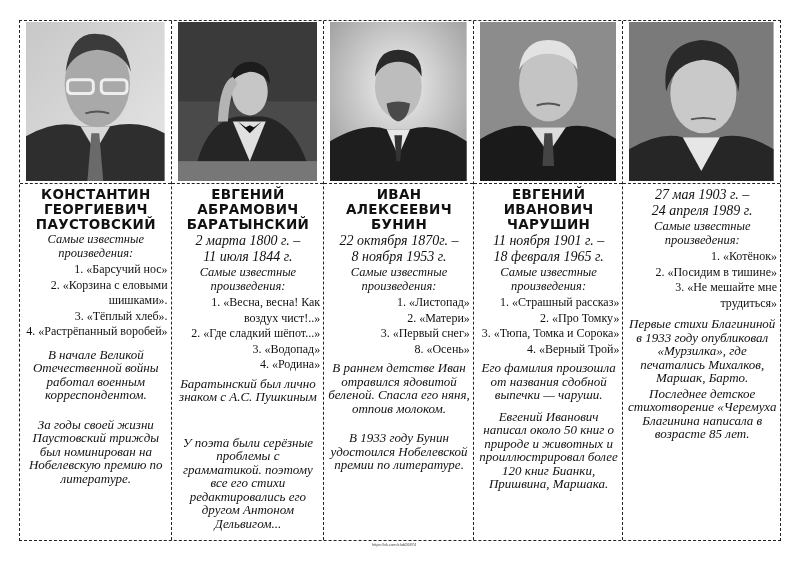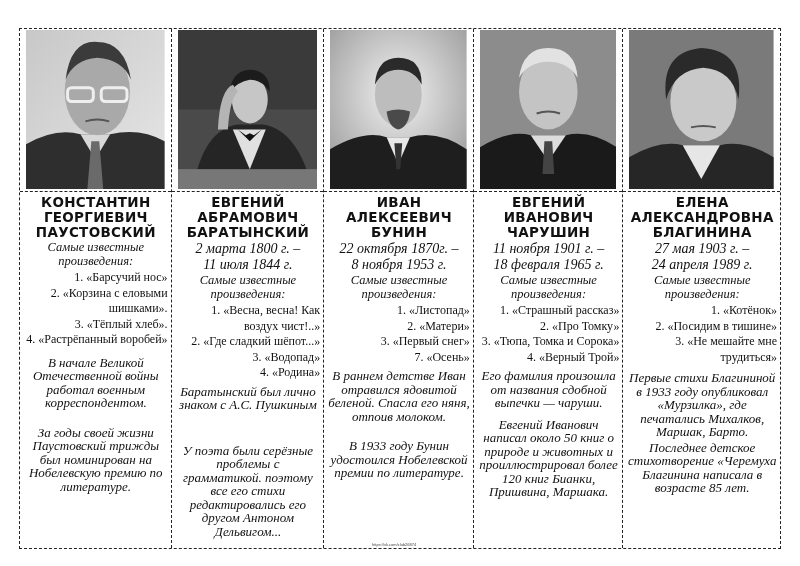--- a/index.html
+++ b/index.html
@@ -1,18 +1,18 @@
 <!DOCTYPE html>
 <html><head>
 <meta charset="utf-8">
 <style>
   html, body { margin: 0; padding: 0; background: #ffffff; }
   body { width: 800px; height: 566px; position: relative; overflow: hidden;
          font-family: "Liberation Serif", serif; color: #111; }
-  .sheet { position: absolute; left: 19px; top: 28px; width: 762px; height: 521px;
+  .sheet { position: absolute; left: 19px; top: 20px; width: 762px; height: 521px;
            display: flex; border: 1px dashed #222; box-sizing: border-box; }
   .col { position: relative; border-right: 1px dashed #222; box-sizing: border-box;
          display: flex; flex-direction: column; }
   .col:last-child { border-right: none; }
   .photo { height: 163px; border-bottom: 1px dashed #222; box-sizing: border-box;
            display: flex; justify-content: center; align-items: stretch; padding: 1px 6px 2px 6px; }
   .photo-inner { flex: 1; position: relative; overflow: hidden; }
   .body { flex: 1; padding: 2px 3px 0 4px; text-align: center; }
   .name { font-family: "DejaVu Sans", sans-serif; font-weight: 900; font-size: 13.5px;
           line-height: 15px; letter-spacing: 0.3px; text-transform: uppercase; margin-top: 1px; }
@@ -138,21 +138,21 @@
       </div>
       <div class="dates">
         <div>22 октября 1870г. –</div>
         <div>8 ноября 1953 г.</div>
       </div>
       <div class="known">Самые известные произведения:</div>
       <ol class="works">
         <li>1. «Листопад»</li>
         <li>2. «Матери»</li>
         <li>3. «Первый снег»</li>
-        <li>7. «Осень»</li>
+        <li>8. «Осень»</li>
       </ol>
       <div class="fact" style="margin-top:4px">В раннем детстве Иван отравился ядовитой беленой. Спасла его няня, отпоив молоком.</div>
       <div class="fact" style="margin-top:16px">В 1933 году Бунин удостоился Нобелевской премии по литературе.</div>
     </div>
   </div>
 
   <div class="col" style="width:150px">
     <div class="photo">
       <div class="photo-inner">
         <svg width="100%" height="100%" viewBox="0 0 140 160" preserveAspectRatio="none">
@@ -195,25 +195,20 @@
           <rect width="140" height="160" fill="#7a7a7a"></rect>
           <path d="M0 160 L0 128 Q30 110 52 116 L88 116 Q112 110 140 128 L140 160 Z" fill="#262626"></path>
           <path d="M52 116 L70 150 L88 116 Z" fill="#e6e6e6"></path>
           <ellipse cx="72" cy="72" rx="32" ry="40" fill="#c9c9c9"></ellipse>
           <path d="M36 70 Q30 22 70 18 Q112 20 106 70 Q100 40 72 38 Q44 40 36 70 Z" fill="#2a2a2a"></path>
           <path d="M60 98 Q72 95 84 98" stroke="#555" stroke-width="2" fill="none"></path>
         </svg>
       </div>
     </div>
     <div class="body">
-      <div class="name">
-        <div>Елена</div>
-        <div>Александровна</div>
-        <div>Благинина</div>
-      </div>
       <div class="dates">
         <div>27 мая 1903 г. –</div>
         <div>24 апреля 1989 г.</div>
       </div>
       <div class="known">Самые известные произведения:</div>
       <ol class="works">
         <li>1. «Котёнок»</li>
         <li>2. «Посидим в тишине»</li>
         <li>3. «Не мешайте мне трудиться»</li>
       </ol>

